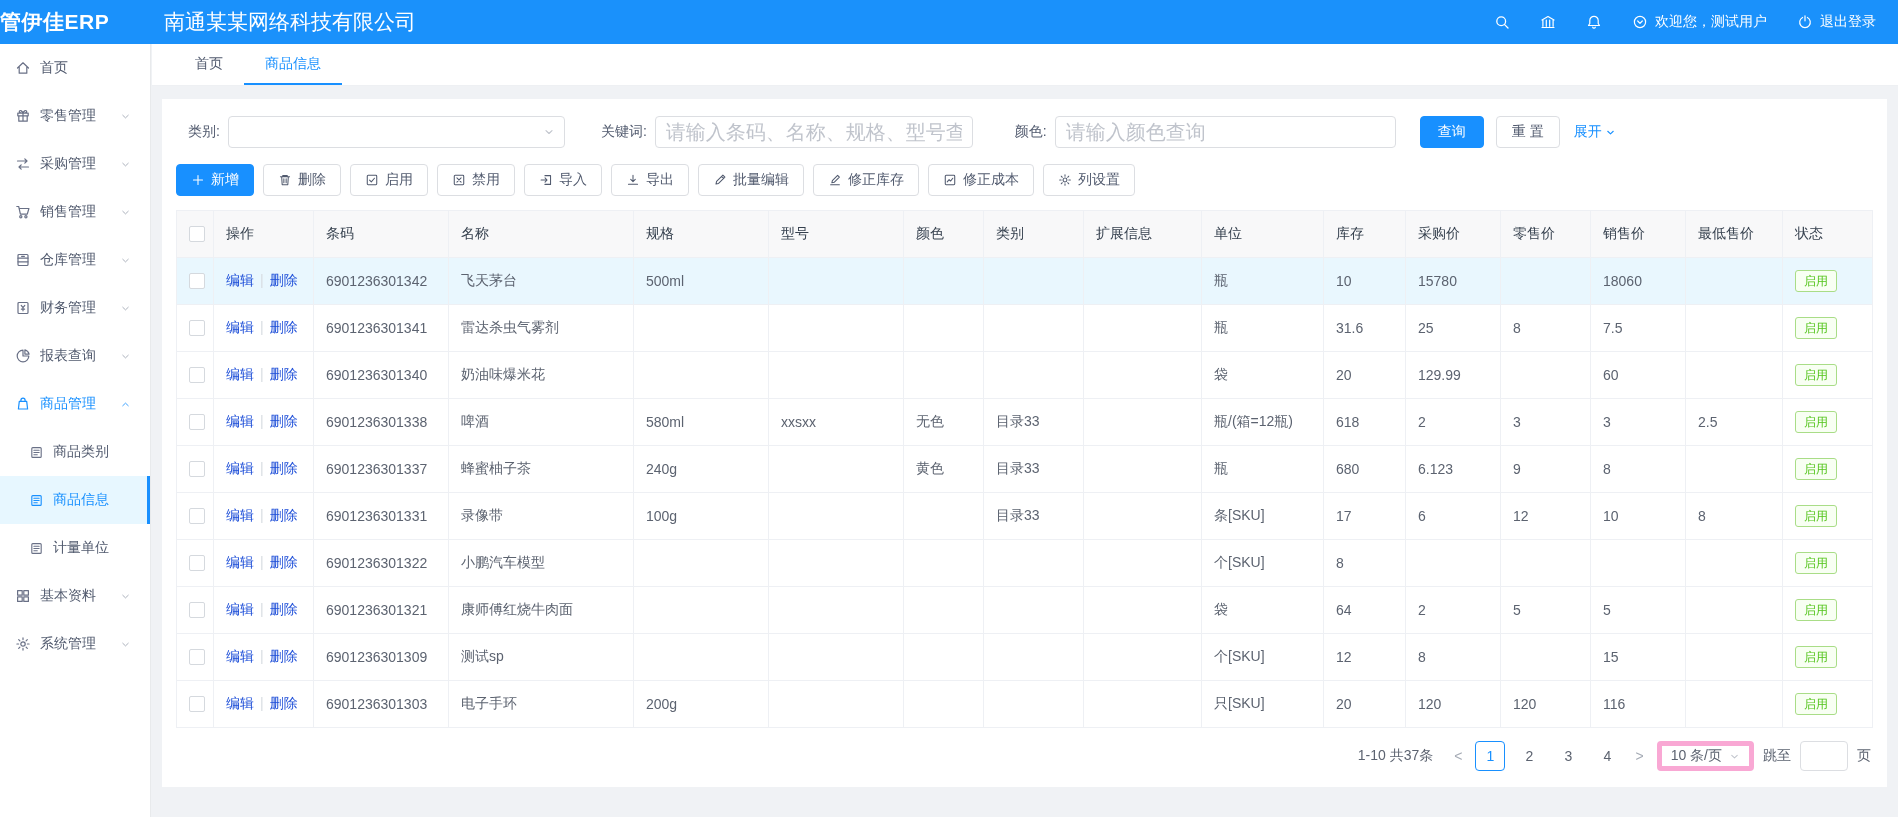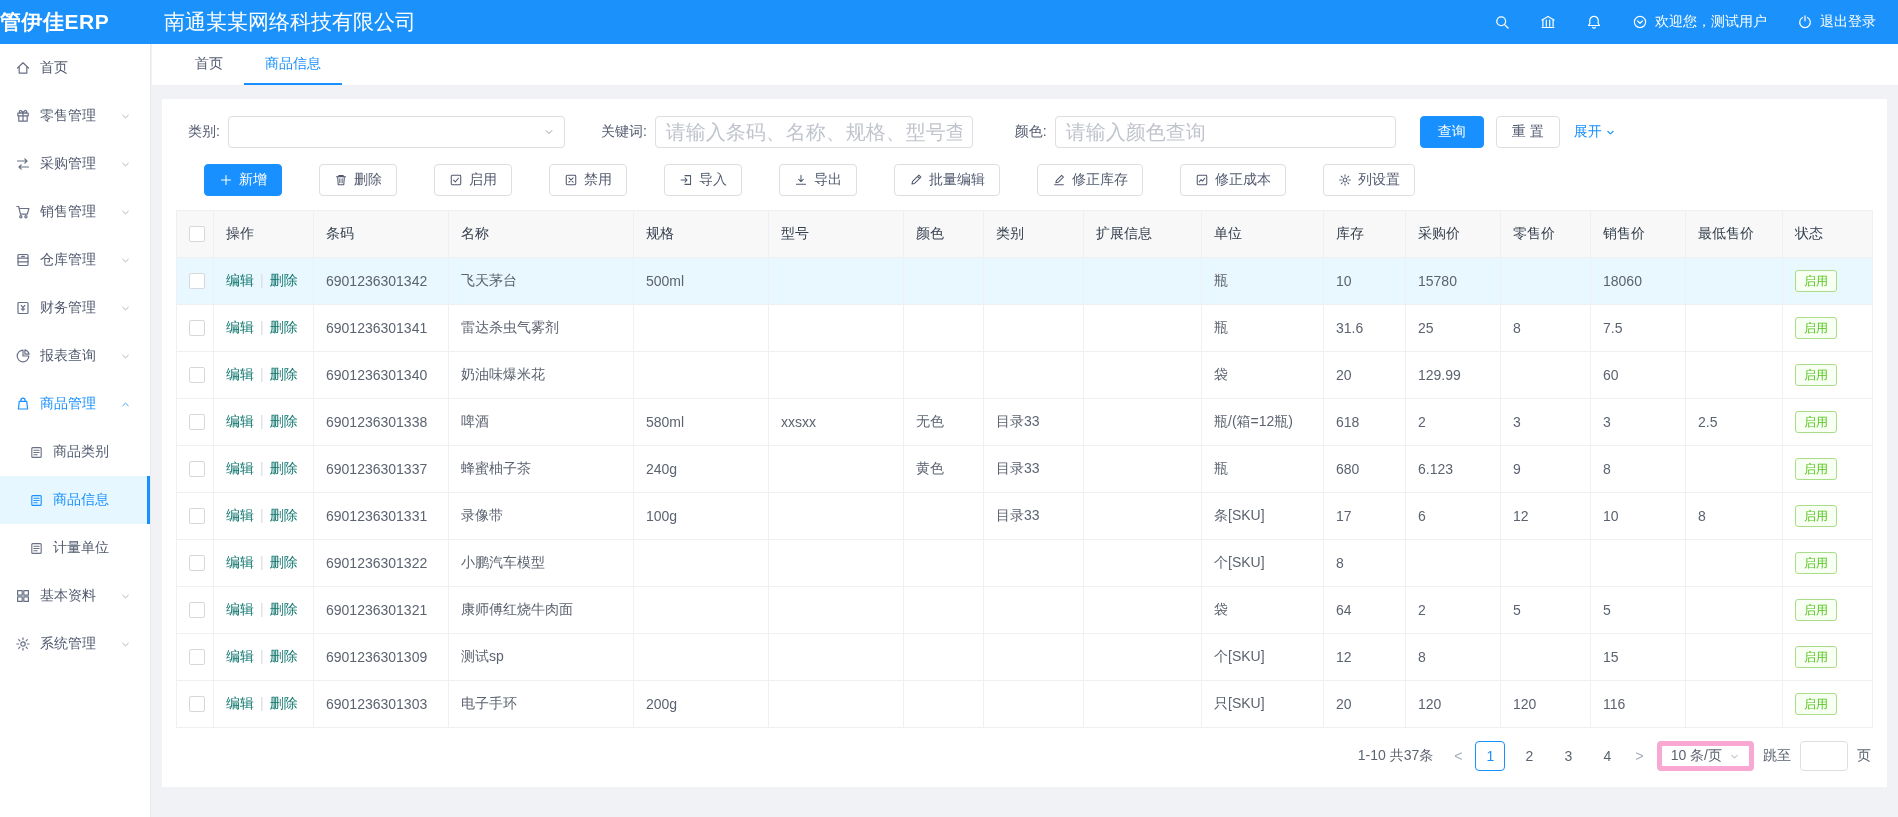--- a/index.html
+++ b/index.html
@@ -40,39 +40,39 @@
 
   .card { background:#fff; margin:13px 11px 0 10px; padding:17px 14px 18px 14px; height:688px; position:relative; }
 
   
   .filters { display:flex; align-items:center; }
   .f-label { color:#515a6e; margin-right:8px; }
   .sel { height:32px; border:1px solid #dcdee2; border-radius:4px; background:#fff; display:flex; align-items:center; justify-content:flex-end; padding:0 9px; color:#c0c4cc; cursor:pointer; }
   .sel .icn svg { width:12px; height:12px; }
   .inp { height:32px; border:1px solid #dcdee2; border-radius:4px; padding:0 10px; font-size:20px; color:#515a6e; outline:none; font-family:"Liberation Sans", sans-serif; }
   .inp::placeholder { color:#c0c4cc; }
-  .btn { height:32px; border:1px solid #dcdee2; border-radius:4px; background:#fff; color:#515a6e; font-size:14px; display:inline-flex; align-items:center; justify-content:center; gap:6px; padding:0 14px; cursor:pointer; font-family:"Liberation Sans", sans-serif;margin-left:28px; }
+  .btn { height:32px; border:1px solid #dcdee2; border-radius:4px; background:#fff; color:#515a6e; font-size:14px; display:inline-flex; align-items:center; justify-content:center; gap:6px; padding:0 14px; cursor:pointer; font-family:"Liberation Sans", sans-serif; }
   .btn.primary { background:#1890ff; border-color:#1890ff; color:#fff; }
   .link-expand { color:#1890ff; margin-left:14px; cursor:pointer; display:inline-flex; align-items:center; gap:3px; }
   .link-expand .icn svg { width:11px; height:11px; }
 
   
   .toolbar { display:flex; align-items:center; gap:9px; margin-top:16px; }
   .toolbar .btn .icn svg { width:14px; height:14px; }
 
   
   .tblwrap { margin-top:14px; }
   table { width:100%; border-collapse:collapse; table-layout:fixed; }
   th, td { border:1px solid #eef0f4; height:47px; padding:0 12px; text-align:left; font-weight:normal; font-size:14px; color:#5c6370; overflow:hidden; white-space:nowrap; }
   thead th { background:#f8f8f9; color:#35404e; }
   tr.hl td { background:#e9f7fe; }
   .cb { width:16px; height:16px; border:1px solid #d5d9de; border-radius:2px; background:#fff; cursor:pointer; }
   td.c-center, th.c-center { text-align:center; }
   td.c-center .cb, th.c-center .cb { margin:0 auto; }
-  .lnk { color:#0f766e; cursor:pointer; }
+  .lnk { color:#1d4ed8; cursor:pointer; }
   .lnk-sep { color:#d8dce2; margin:0 6px; }
   .badge { display:inline-block; font-size:12px; color:#52c41a; background:#f8fff3; border:1px solid #a9dd87; border-radius:3px; padding:2px 8px; line-height:16px; }
 
   
   .pager { position:absolute; right:16px; bottom:16px; display:flex; align-items:center; gap:9px; color:#5c6370; font-size:14px; }
   .pg-total { margin-right:8px; }
   .pg-arrow { color:#a5abb5; cursor:pointer; padding:0 4px; font-size:14px; }
   .pg-num { min-width:30px; height:30px; display:inline-flex; align-items:center; justify-content:center; border-radius:4px; cursor:pointer; }
   .pg-num.cur { border:1px solid #1890ff; color:#1890ff; }
   .pg-size { height:30px; border:5px solid #f9a8d4; border-radius:4px; display:inline-flex; align-items:center; gap:7px; padding:0 9px; color:#5c6370; cursor:pointer; }

